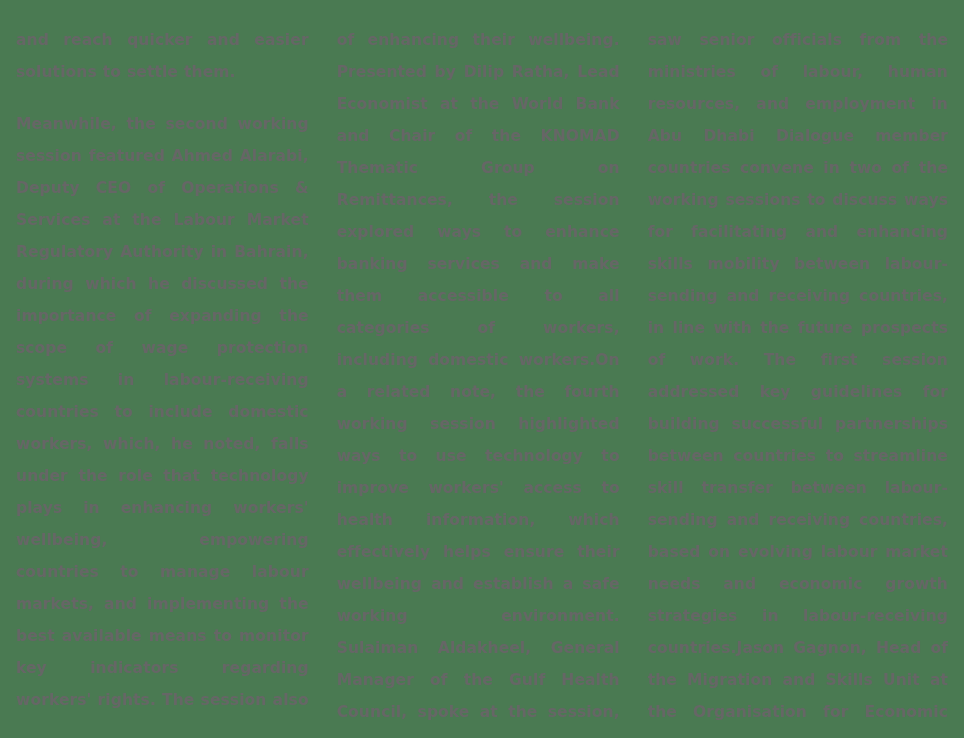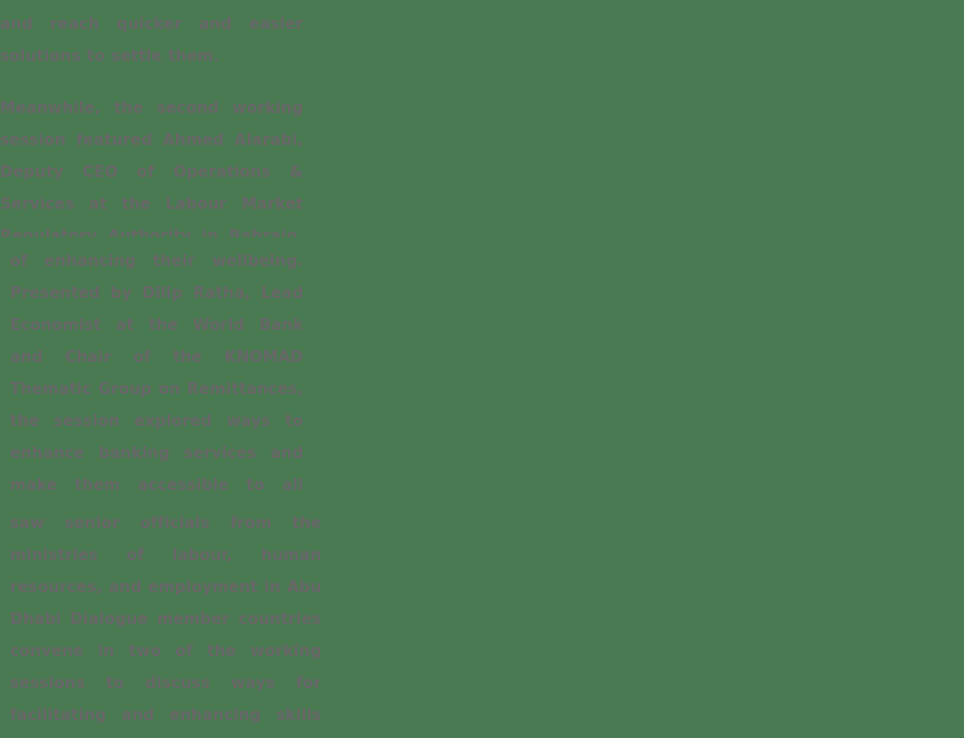--- a/index.html
+++ b/index.html
@@ -15,25 +15,25 @@
   }
   .page {
     position: relative;
     width: 964px;
     height: 738px;
     background: #4a7a52;
     box-sizing: border-box;
   }
   .columns {
     display: flex;
-    flex-direction: column;
+    flex-direction: row;
     width: 964px;
     height: 738px;
     box-sizing: border-box;
-    padding: 0;
+    padding: 16px;
   }
   .column {
     box-sizing: border-box;
     width: 321.33px;
     padding: 8px 16px 0 0;
     overflow: hidden;
   }
   .column.c1 { padding-left: 0px; padding-right: 18px; }
   .column.c2 { padding-left: 10px; padding-right: 18px; }
   .column.c3 { padding-left: 10px; padding-right: 0px; }

